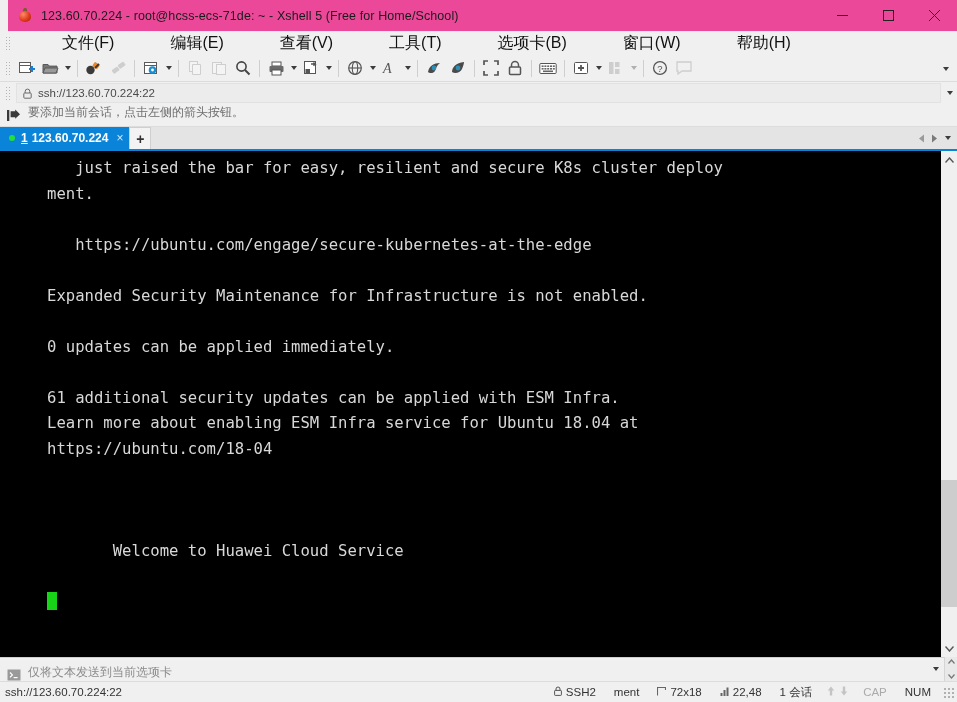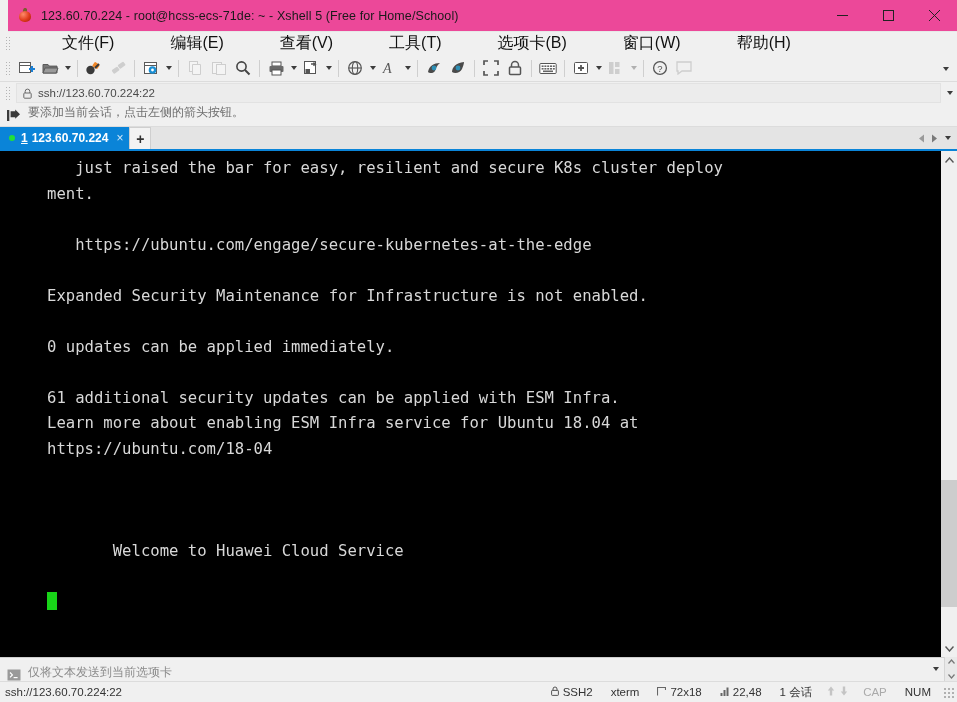--- a/index.html
+++ b/index.html
@@ -644,21 +644,21 @@
     <span class="st-right">
       <span class="st-cell">
         <span>
           <svg width="8" height="10" viewBox="0 0 8 10">
             <path d="M2 4.4V3a2 2 0 014 0v1.4" fill="none" stroke="#444" stroke-width=".9"></path>
             <rect x="0.6" y="4.4" width="6.8" height="5" rx=".7" fill="none" stroke="#444" stroke-width=".9"></rect>
           </svg>
         </span>
         <span>SSH2</span>
       </span>
-      <span class="st-cell">xterm</span>
+      <span class="st-cell">ment</span>
       <span class="st-cell">
         <span>
           <svg width="9" height="9" viewBox="0 0 9 9">
               <path d="M0.5 8.5v-8h8" fill="none" stroke="#666" stroke-width="1.1"></path>
               <path d="M6 0.5h2.5V3" fill="none" stroke="#666" stroke-width="1.1"></path>
             </svg>
         </span>
         <span>72x18</span>
       </span>
       <span class="st-cell">

